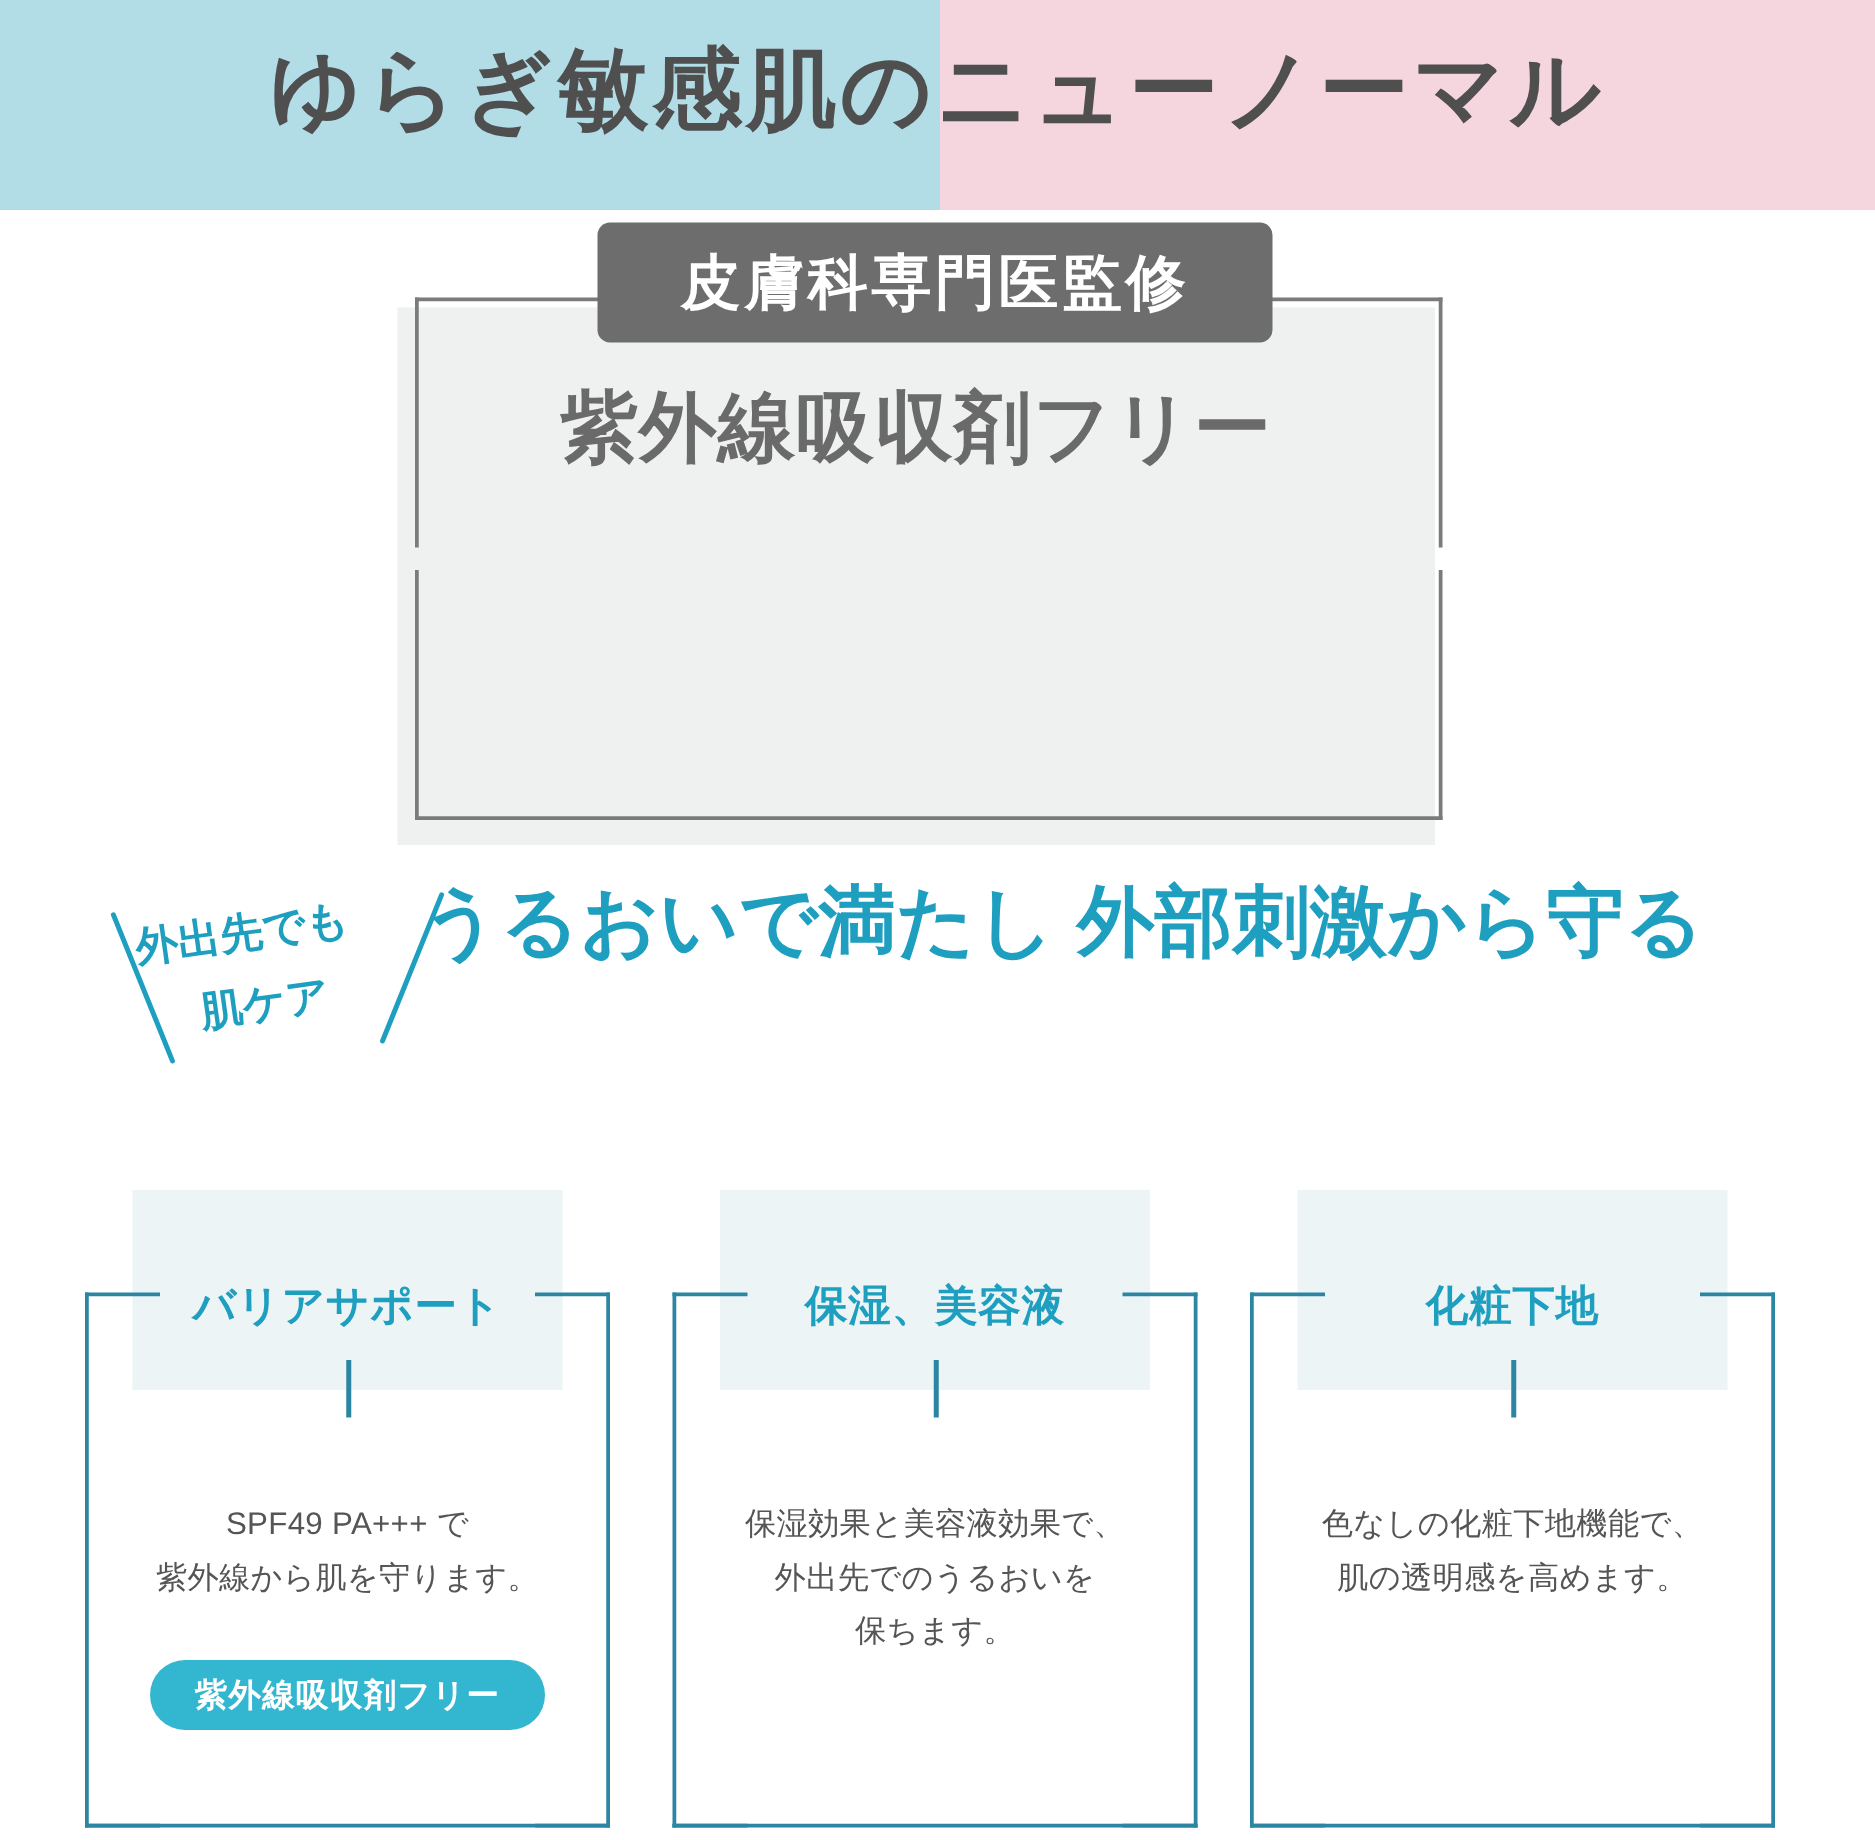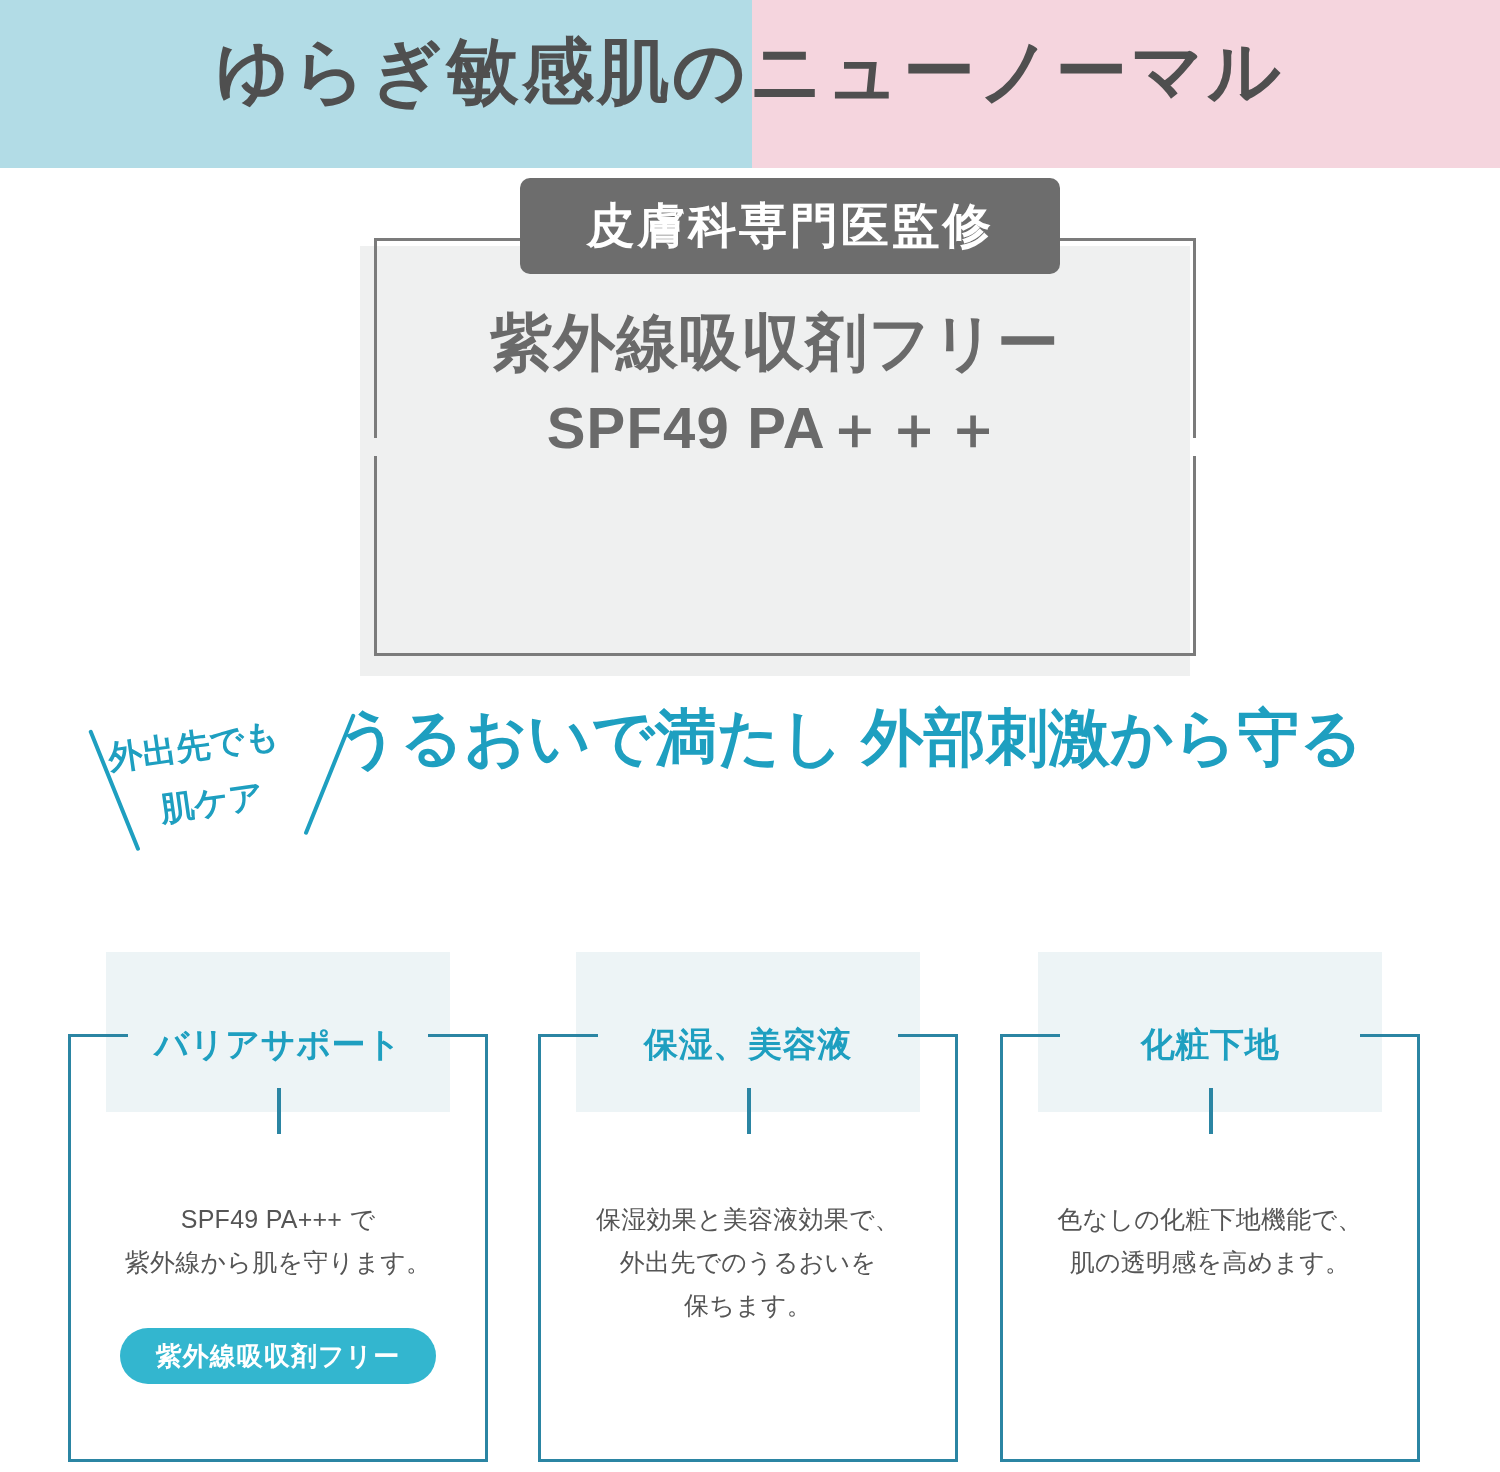--- a/index.html
+++ b/index.html
@@ -46,21 +46,21 @@
     font-weight: 700;
     letter-spacing: 0.045em;
     color: #4f4f4f;
     white-space: nowrap;
   }
 
   
   .hero {
     position: absolute;
     left: 0; top: 168px;
-    width: 1204px; height: 530px; margin-left: 42px;
+    width: 1204px; height: 530px;
   }
   .hero-fill {
     position: absolute;
     left: 318px; top: 78px;
     width: 830px; height: 430px;
     background: #eff0f0;
   }
   
   .hero-frame-top {
     position: absolute;
@@ -294,21 +294,20 @@
   <div class="header-title">ゆらぎ敏感肌のニューノーマル</div>
 </div>
 
 <div class="hero">
   <div class="hero-fill"></div>
   <div class="hero-frame-top"></div>
   <div class="hero-frame-bottom"></div>
   <div class="hero-badge">皮膚科専門医監修</div>
   <div class="hero-lines">
     <div class="hero-l1">紫外線吸収剤フリー</div>
-    <div class="hero-l3">SPF49 PA＋＋＋</div>
   </div>
 </div>
 
 <div class="catch">
   <div class="catch-side">
     <div class="slash slash-l"></div>
     <div class="slash slash-r"></div>
     <div class="sl sl1">外出先でも</div>
     <div class="sl sl2">肌ケア</div>
   </div>

